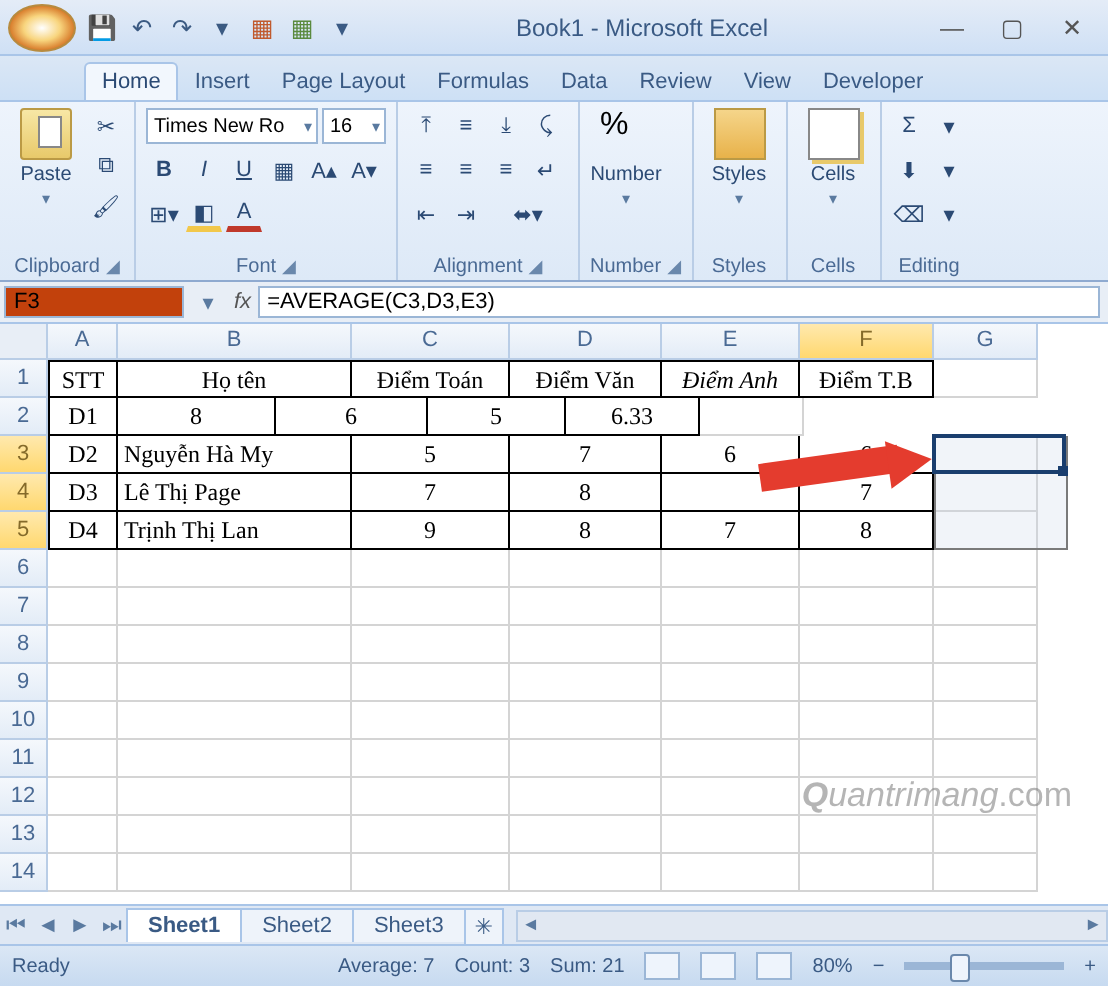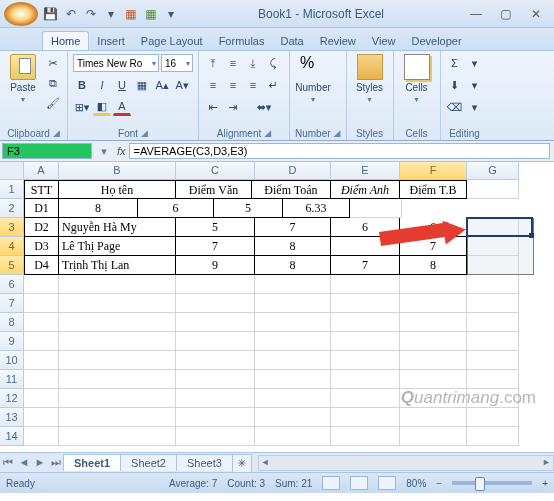--- a/index.html
+++ b/index.html
@@ -32,21 +32,21 @@
 .sm-row { display: flex; gap: 2px; margin-bottom: 2px; }
 .sm-btn { width: 18px; height: 18px; border: 1px solid transparent; display: flex; align-items: center; justify-content: center; font-size: 11px; color: #2b4a74; cursor: pointer; }
 .combo { height: 18px; border: 1px solid #9bb6d6; background: #fff; font-size: 10px; padding: 0 14px 0 3px; display: flex; align-items: center; position: relative; }
 .combo::after { content: "▾"; position: absolute; right: 2px; font-size: 8px; color: #5a7aa0; }
 
 .ico-paste { background: linear-gradient(#f7e7a5,#e8c96a); border: 1px solid #bb9a45; border-radius: 2px; position: relative; }
 .ico-paste::after { content:""; position:absolute; top:3px; left:8px; width:10px; height:14px; background:#fff; border:1px solid #888; }
 
 
 .namebox-row { height: 21px; display: flex; border-bottom: 1px solid #a9c5e8; background: #e8eef6; }
-.namebox { width: 90px; background: #22c55e; border: 1px solid #9bb6d6; margin: 2px; font-size: 11px; padding: 1px 4px; display:flex; align-items:center; }
+.namebox { width: 90px; background: #c2410c; border: 1px solid #9bb6d6; margin: 2px; font-size: 11px; padding: 1px 4px; display:flex; align-items:center; }
 .fx-box { display: flex; align-items: center; flex: 1; }
 .fx-btn { width: 20px; text-align: center; font-size: 11px; color: #5a7aa0; cursor: pointer; }
 .fx-label { font-style: italic; font-size: 11px; color: #555; padding: 0 3px; }
 .formula-input { flex: 1; background: #fff; border: 1px solid #9bb6d6; margin: 2px 4px 2px 0; padding: 1px 4px; font-size: 11px; display:flex; align-items:center; }
 
 
 .grid-wrap { position: relative; height: 290px; overflow: hidden; background: #fff; }
 .grid-wrap .selectall { position:absolute; top:0; left:0; width:24px; height:18px; background:#e8eef6; border-right:1px solid #b9cde6; border-bottom:1px solid #b9cde6; }
 .colheads { position:absolute; top:0; left:24px; right:0; height:18px; display:flex; }
 .colhead { background: linear-gradient(#f5f8fc,#e3ecf7); border-right:1px solid #b9cde6; border-bottom:1px solid #b9cde6; text-align:center; font-size:11px; color:#4a6a94; line-height:17px; }
@@ -295,22 +295,22 @@
       <div class="rowhead">10</div>
       <div class="rowhead">11</div>
       <div class="rowhead">12</div>
       <div class="rowhead">13</div>
       <div class="rowhead">14</div>
     </div>
   <div class="cells" id="cells">
       <div class="row">
         <div class="cell data" style="width: 35px;">STT</div>
         <div class="cell data" style="width: 117px;">Họ tên</div>
+        <div class="cell data" style="width: 79px;">Điểm Toán</div>
         <div class="cell data" style="width: 76px;">Điểm Văn</div>
-        <div class="cell data" style="width: 79px;">Điểm Toán</div>
         <div class="cell data" style="width: 69px; font-style: italic;">Điểm Anh</div>
         <div class="cell data" style="width: 67px;">Điểm T.B</div>
         <div class="cell" style="width: 52px;"></div>
       </div>
       <div class="row">
         <div class="cell data" style="width: 35px;">D1</div>
         <div class="cell data" style="width: 79px;">8</div>
         <div class="cell data" style="width: 76px;">6</div>
         <div class="cell data" style="width: 69px;">5</div>
         <div class="cell data" style="width: 67px;">6.33</div>

